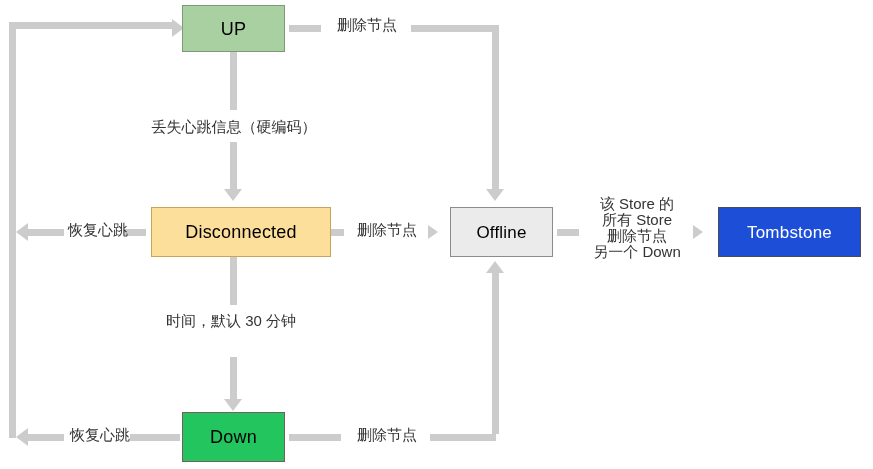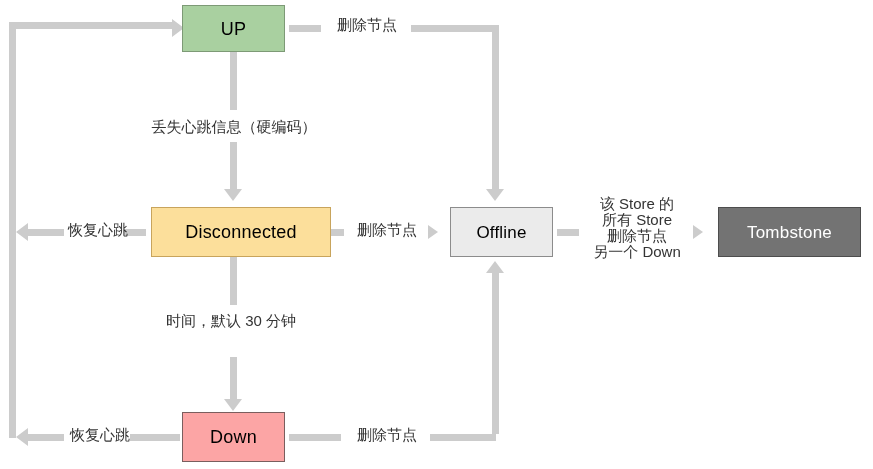--- a/index.html
+++ b/index.html
@@ -32,23 +32,23 @@
     letter-spacing: 0.2px;
     line-height: 1;
   }
   .node-up        { left: 182px; top: 5px;   width: 103px; height: 47px;
                     background: #a9d0a0; border-color: #7d9a76; }
   .node-disc      { left: 151px; top: 207px; width: 180px; height: 50px;
                     background: #fcdf9b; border-color: #c8a45c; }
   .node-offline   { left: 450px; top: 207px; width: 103px; height: 50px;
                     background: #ebebeb; border-color: #8c8c8c; font-size: 17px; }
   .node-tombstone { left: 718px; top: 207px; width: 143px; height: 50px;
-                    background: #737373; border-color: #4d4d4d; color: #ffffff; font-size: 17px; }
+                    background: #1d4ed8; border-color: #4d4d4d; color: #ffffff; font-size: 17px; }
   .node-down      { left: 182px; top: 412px; width: 103px; height: 50px;
-                    background: #fca5a5; border-color: #7a5e5e; }
+                    background: #22c55e; border-color: #7a5e5e; }
 
   
   .seg {
     position: absolute;
     background: #cccccc;
   }
   .seg-h { height: 7px; }
   .seg-v { width: 7px; }
 
   

